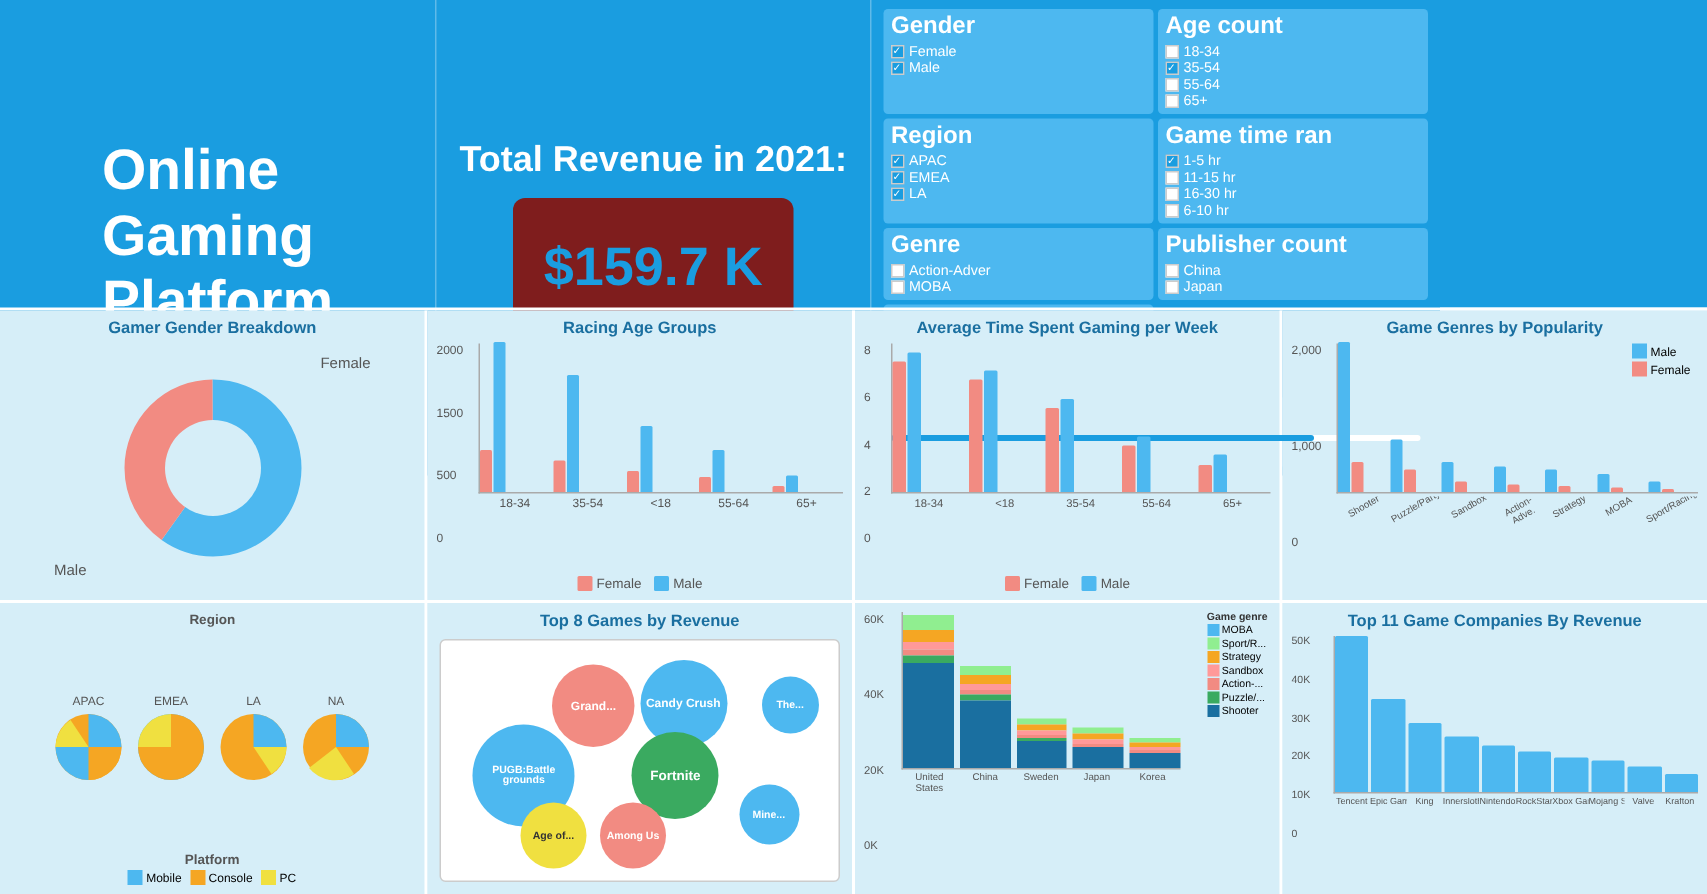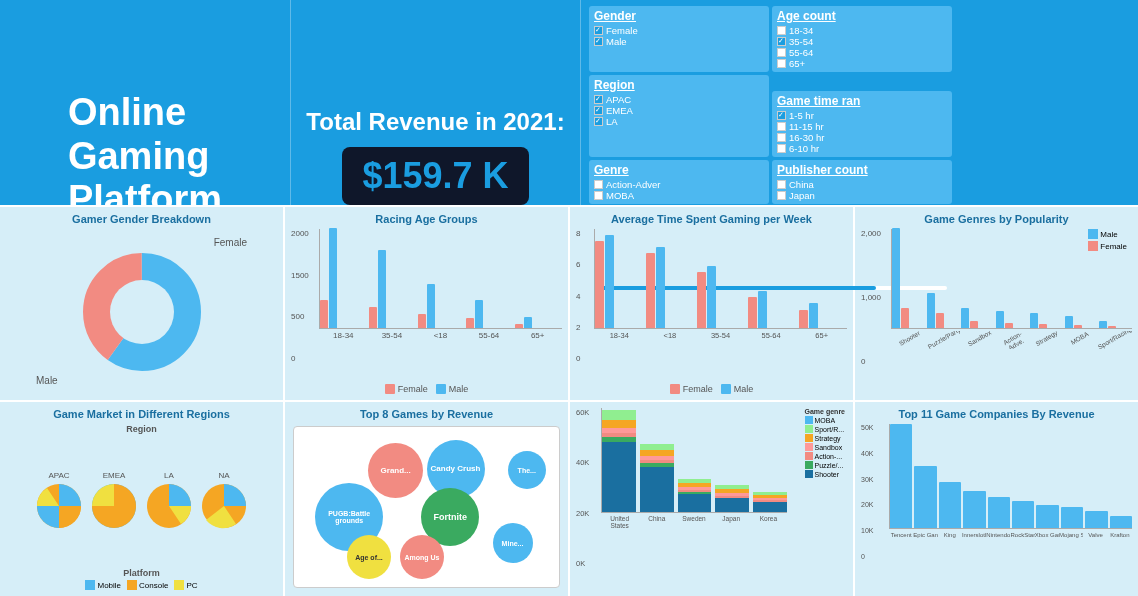--- a/index.html
+++ b/index.html
@@ -8,31 +8,31 @@
     .dashboard { display: grid; grid-template-rows: 205px 195px 196px; width: 1138px; height: 596px; }
 
     
     .top-row { display: grid; grid-template-columns: 290px 290px 380px 178px; background: #1a9de0; }
 
     .title-panel { background: #1a9de0; padding: 18px 15px; display: flex; align-items: center; justify-content: center; }
     .title-text { color: white; font-size: 38px; font-weight: bold; line-height: 1.15; }
 
     .revenue-panel { background: #1a9de0; padding: 10px 15px; display: flex; flex-direction: column; align-items: center; justify-content: center; border-left: 1px solid rgba(255,255,255,0.3); }
     .revenue-label { color: white; font-size: 24px; font-weight: bold; text-align: center; line-height: 1.2; }
-    .revenue-value-box { background: #0f172a; border-radius: 8px; padding: 8px 20px; margin-top: 10px; }
+    .revenue-value-box { background: #7f1d1d; border-radius: 8px; padding: 25px 20px; margin-top: 10px; }
     .revenue-value { color: #1a9de0; font-size: 36px; font-weight: bold; }
 
     .top-games-panel { background: #1a9de0; border-left: 1px solid rgba(255,255,255,0.3); padding: 8px 10px; display: flex; flex-direction: column; }
     .top-games-title { color: white; font-size: 14px; font-weight: bold; text-align: center; margin-bottom: 6px; background: #1a9de0; }
     .top-games-list { display: flex; flex-direction: column; gap: 4px; flex: 1; justify-content: center; }
     .top-game-item { background: rgba(255,255,255,0.15); border-radius: 4px; padding: 3px 8px; color: white; font-size: 12.5px; text-align: center; border: 1px solid rgba(255,255,255,0.4); }
 
     .filters-panel { background: #1a9de0; border-left: 1px solid rgba(255,255,255,0.3); padding: 6px 8px; display: grid; grid-template-columns: 1fr 1fr; grid-template-rows: auto auto auto; gap: 3px; }
     .filter-section { background: #4db8f0; border-radius: 3px; padding: 3px 5px; }
-    .filter-title { color: white; font-size: 12px; font-weight: bold; margin-bottom: 2px; text-decoration: underline; }
+    .filter-title { color: white; font-size: 16px; font-weight: bold; margin-bottom: 2px; }
     .filter-item { display: flex; align-items: center; gap: 3px; color: white; font-size: 9.5px; }
     .filter-cb { width: 9px; height: 9px; background: white; border: 1px solid #ccc; display: inline-block; flex-shrink: 0; }
     .filter-cb.checked { background: #1a9de0; position: relative; }
     .filter-cb.checked::after { content: '✓'; color: white; font-size: 7px; position: absolute; top: -1px; left: 0px; }
     .filter-slider-container { padding: 3px 5px; background: #4db8f0; border-radius: 3px; }
     .slider-track { background: white; height: 4px; border-radius: 2px; position: relative; margin: 4px 0; }
     .slider-fill { background: #1a9de0; height: 100%; border-radius: 2px; width: 80%; }
     .slider-labels { display: flex; justify-content: space-between; color: white; font-size: 9px; }
 
     
@@ -174,21 +174,21 @@
         <div class="filter-title">Rating</div>
         <div class="slider-track">
           <div class="slider-fill"></div>
         </div>
         <div class="slider-labels">
           <span>8</span>
           <span>10</span>
         </div>
       </div>
 
-      <div class="filter-section" style="grid-column: 2; grid-row: 2; margin-top: 16px;">
+      <div class="filter-section" style="grid-column: 2; grid-row: 2;">
         <div class="filter-title">Game time ran</div>
         <div class="filter-item">
             <span class="filter-cb checked"></span>
             <span>1-5 hr</span>
           </div>
         <div class="filter-item">
             <span class="filter-cb"></span>
             <span>11-15 hr</span>
           </div>
         <div class="filter-item">
@@ -380,21 +380,20 @@
           <span style="font-size:6.5px;color:#555;flex:1;text-align:center;transform:rotate(-30deg);transform-origin:top center;display:block;margin-top:4px;">Sport/Racing</span>
         </div>
       </div>
     </div>
 
   </div>
 
   <div class="bot-row">
 
     <div class="chart-card">
-      <div class="chart-title">Game Market in Different Regions</div>
       <div style="font-size:9px;font-weight:bold;color:#555;text-align:center;">Region</div>
       <div style="display:flex;gap:3px;justify-content:center;align-items:center;flex:1;">
 
         <div style="display:flex;flex-direction:column;align-items:center;">
           <span style="font-size:8px;color:#555;">APAC</span>
           <svg width="52" height="52" viewBox="0 0 52 52">
             <circle cx="26" cy="26" r="22" fill="#f5a623"></circle>
             <path d="M26,26 L26,4 A22,22 0 0,1 48,26 Z" fill="#4db8f0"></path>
             <path d="M26,26 L48,26 A22,22 0 0,1 26,48 Z" fill="#f5a623"></path>
             <path d="M26,26 L26,48 A22,22 0 0,1 4,26 Z" fill="#4db8f0"></path>

